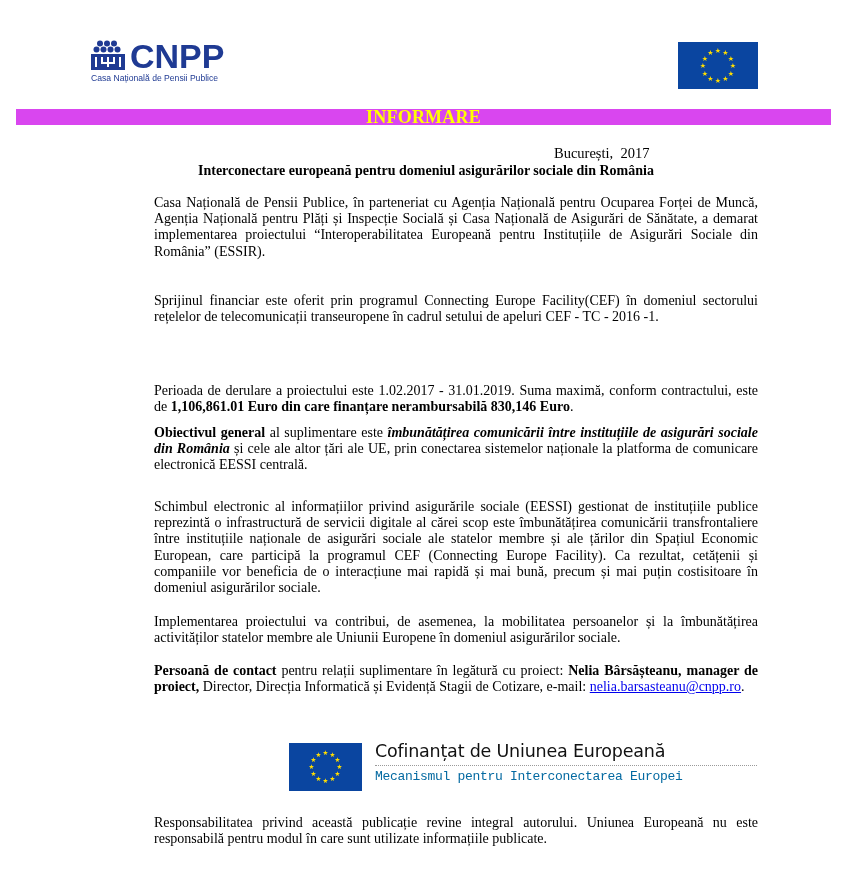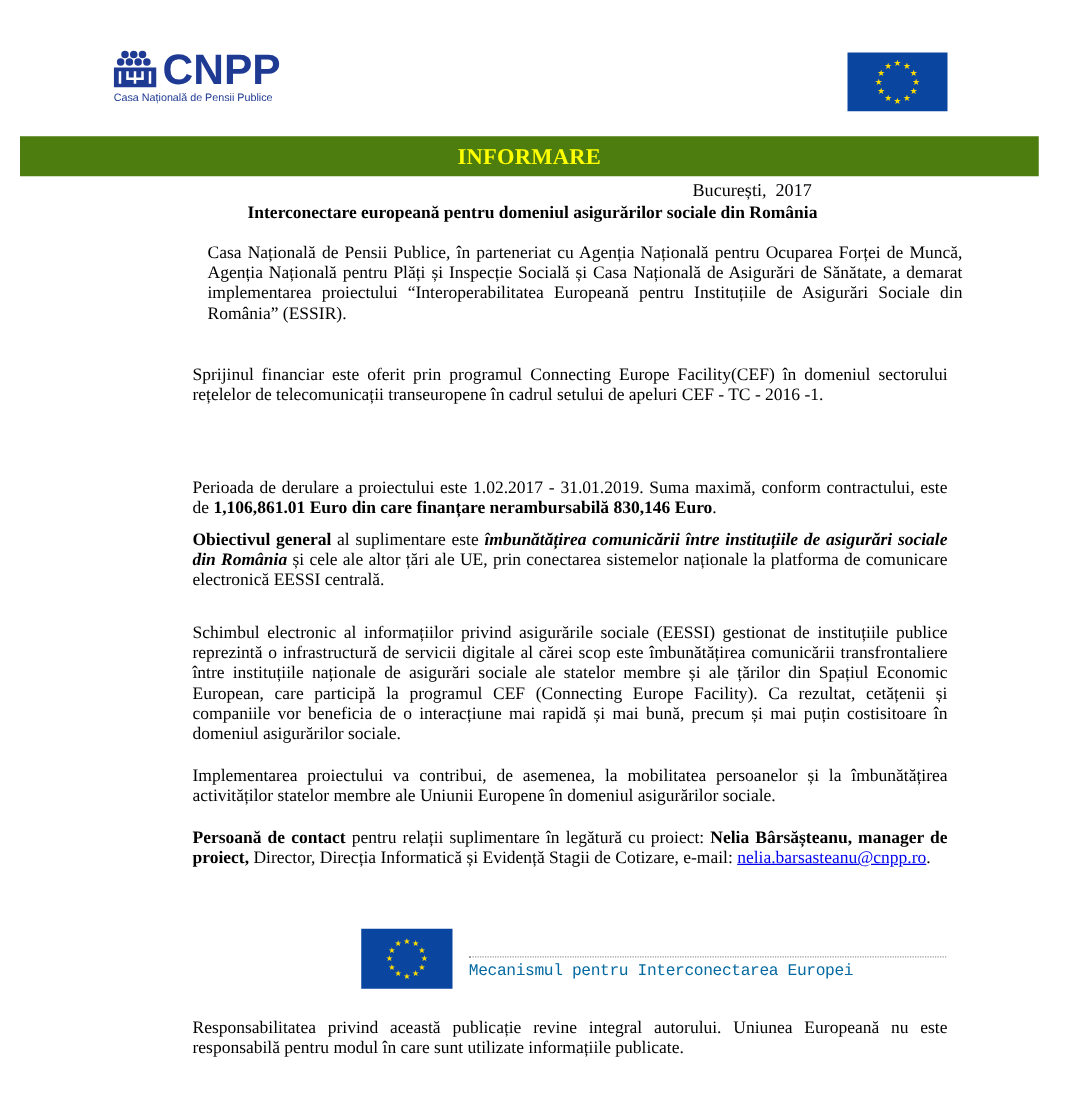--- a/index.html
+++ b/index.html
@@ -12,21 +12,21 @@
     .cnpp-mark { position: absolute; left: 0; top: 0; width: 36px; height: 30px; }
     .cnpp-text { position: absolute; left: 39px; top: 2px; font-family: "Liberation Sans", sans-serif;
                  font-weight: bold; font-size: 34px; color: #1f3a93; letter-spacing: 0px; line-height: 28px; }
     .cnpp-sub { position: absolute; left: 0; top: 33px; font-family: "Liberation Sans", sans-serif;
                 font-size: 8.6px; color: #1f3a93; white-space: nowrap; text-align: center; }
 
     
     .eu-flag-top { left: 678px; top: 42px; width: 80px; height: 47px; background: #0a45a0; }
 
     
-    .banner { left: 16px; top: 109px; width: 815px; height: 32px; background: #4d7c0f;
+    .banner { left: 16px; top: 109px; width: 815px; height: 16px; background: #d946ef;
               display: flex; align-items: center; justify-content: center; }
     .banner-title { font-family: "Liberation Serif", serif; font-weight: bold; font-size: 18px;
                     color: #ffff00; letter-spacing: 0.2px; }
 
     .place-date { left: 554px; top: 145px; font-weight: normal; font-size: 14.5px; white-space: pre; }
     .subtitle { left: 198px; top: 163px; font-weight: bold; font-size: 14px; white-space: nowrap; }
 
     .para { position: absolute; left: 154px; width: 604px; font-size: 14px; line-height: 16.2px;
             text-align: justify; }
     .para b { font-weight: bold; }
@@ -89,21 +89,21 @@
   </svg>
 </div>
 
 <div class="abs banner">
   <span class="banner-title">INFORMARE</span>
 </div>
 
 <div class="abs place-date">București,  2017</div>
 <div class="abs subtitle">Interconectare europeană pentru domeniul asigurărilor sociale din România</div>
 
-<div class="para" style="top:195px;margin-left:12px;">Casa Națională de Pensii Publice, în parteneriat cu Agenția Națională pentru Ocuparea Forței de Muncă, Agenția Națională pentru Plăți și Inspecție Socială și Casa Națională de Asigurări de Sănătate, a demarat implementarea proiectului “Interoperabilitatea Europeană pentru Instituțiile de Asigurări Sociale din România” (ESSIR).</div>
+<div class="para" style="top:195px;">Casa Națională de Pensii Publice, în parteneriat cu Agenția Națională pentru Ocuparea Forței de Muncă, Agenția Națională pentru Plăți și Inspecție Socială și Casa Națională de Asigurări de Sănătate, a demarat implementarea proiectului “Interoperabilitatea Europeană pentru Instituțiile de Asigurări Sociale din România” (ESSIR).</div>
 
 <div class="para" style="top:293px;">
   <span>Sprijinul financiar este oferit prin programul Connecting Europe Facility(CEF) în domeniul sectorului rețelelor de telecomunicații transeuropene în cadrul setului de apeluri CEF - TC - 2016 -1.</span><br>
 </div>
 
 <div class="para" style="top:383px;">
   <span>Perioada de derulare a proiectului este 1.02.2017 - 31.01.2019. Suma maximă, conform contractului, este de </span><b>1,106,861.01 Euro din care finanțare nerambursabilă 830,146 Euro</b><span>.</span>
 </div>
 
 <div class="para" style="top:425px;">
@@ -130,17 +130,18 @@
           <text x="43.5" y="38">★</text>
         <text x="36.5" y="40">★</text>
           <text x="29.5" y="38">★</text>
           <text x="24.5" y="33">★</text>
         <text x="22.5" y="26">★</text>
           <text x="24.5" y="19">★</text>
           <text x="29.5" y="14">★</text>
       </g>
     </svg>
   </div>
+  <div class="cofin-line1">Cofinanțat de Uniunea Europeană</div>
   <div class="cofin-sep"></div>
   <div class="cofin-line2">Mecanismul pentru Interconectarea Europei</div>
 </div>
 
 <div class="para" style="top:815px;">Responsabilitatea privind această publicație revine integral autorului. Uniunea Europeană nu este responsabilă pentru modul în care sunt utilizate informațiile publicate.</div>
 
 </body></html>

